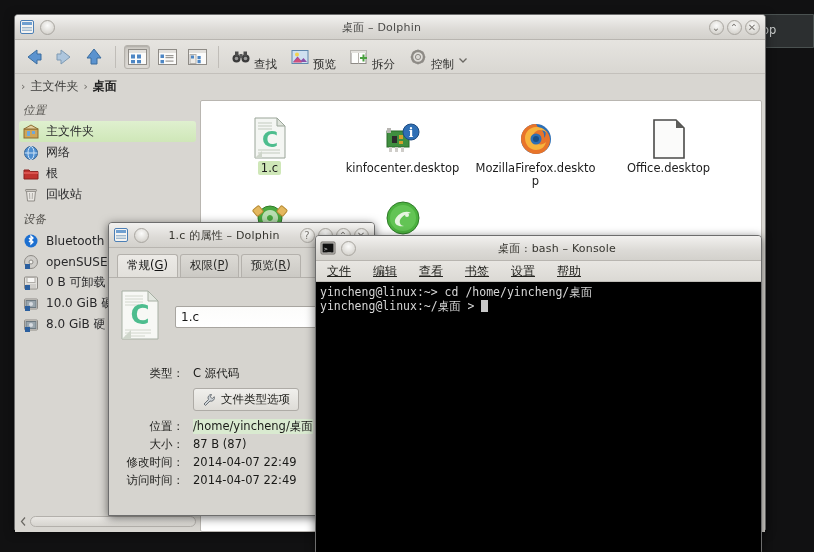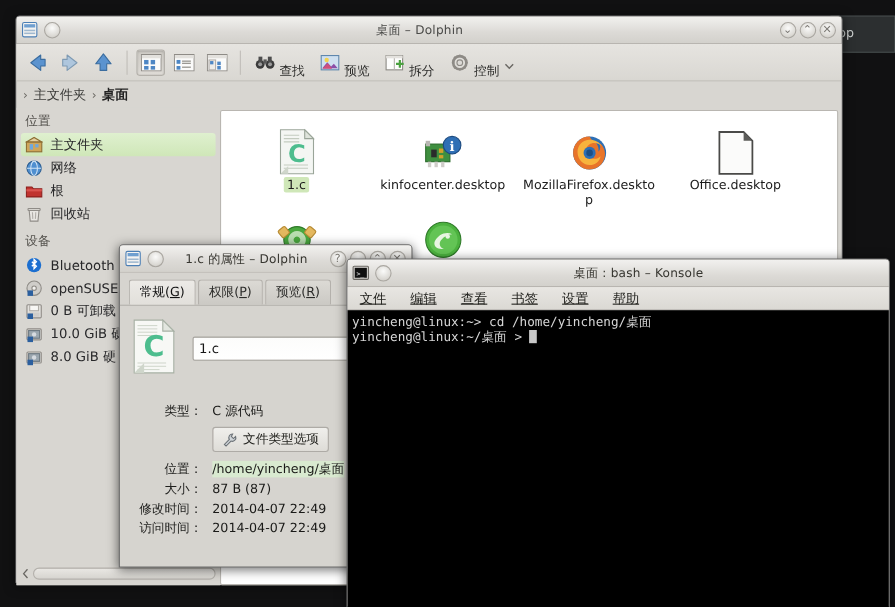--- a/index.html
+++ b/index.html
@@ -44,21 +44,21 @@
   .tbitem { display: flex; align-items: center; gap: 4px; padding: 2px 5px; font-size: 11.5px; color: #2e2e2c; }
   .tbitem .lbl { white-space: nowrap; margin-top: 15px; }
 
   .breadcrumb { height: 24px; display: flex; align-items: center; gap: 5px;
                 padding-left: 6px; font-size: 12px; color: #3a3a38; }
   .crumb-sep { color: #6d6b66; font-size: 11px; }
   .crumb-cur { font-weight: bold; color: #222; }
 
   .content { flex: 1; display: flex; min-height: 0; }
   .sidebar { width: 185px; background: #d8d6d1; display: flex; flex-direction: column; }
-  .sb-head { font-size: 11.5px; color: #55534e; padding: 5px 8px 3px 8px; }
+  .sb-head { font-size: 11.5px; color: #55534e; padding: 5px 8px 3px 8px; font-style: italic; }
   .sb-item { display: flex; align-items: center; gap: 7px; padding: 2px 8px; height: 21px;
              font-size: 12px; color: #28282a; }
   .sb-item.sel { background: linear-gradient(#dff0cf, #cfe7b8); border-radius: 3px;
                  margin: 0 4px; padding-left: 4px; }
   .sb-ico { width: 16px; height: 16px; flex: none; position: relative; }
   .sb-scroll { height: 16px; margin: 2px 4px 3px 4px; display: flex; align-items: center; gap: 2px; }
   .sb-scroll .track { flex: 1; height: 11px; border: 1px solid #b3b0ab; border-radius: 6px;
                       background: linear-gradient(#e9e7e3, #d6d4cf); }
 
   .filepane { flex: 1; margin: 2px 3px 0 0; background: #ffffff;
@@ -87,21 +87,21 @@
   .prop-rows { margin-top: 22px; font-size: 11.5px; color: #242422; }
   .prow { display: flex; margin-bottom: 3px; align-items: baseline; }
   .plabel { width: 74px; text-align: right; padding-right: 9px; color: #1f1f1d; flex: none; }
   .pval { color: #1a1a18; white-space: nowrap; }
   .pval.hl { background: #d9ead0; }
   .ftbtn { display: inline-flex; align-items: center; gap: 5px; font-size: 11.5px;
            padding: 3px 8px; border: 1px solid #aeaba6; border-radius: 3px;
            background: linear-gradient(#f0efec, #dedcd7); color: #23231f; margin: 4px 0 8px 0; justify-content: space-between; }
 
   
-  #konsole { left: 315px; top: 235px; width: 494px; height: 317px; background: #d8d6d1;
+  #konsole { left: 315px; top: 235px; width: 447px; height: 317px; background: #d8d6d1;
              border-radius: 4px 4px 0 0; }
   #konsole .menubar { height: 21px; display: flex; align-items: center; gap: 0;
                       background: linear-gradient(#e8e6e2, #dbd9d4); border-bottom: 1px solid #bfbcb7; }
   #konsole .menubar .mi { font-size: 12px; color: #23231f; padding: 2px 11px; text-decoration: underline; }
   .term { background: #000; height: calc(100% - 43px); padding: 3px 4px;
           font-family: "DejaVu Sans Mono", "Liberation Mono", monospace;
           font-size: 11.5px; line-height: 14px; color: #d6d6d6; }
   .term .line { white-space: pre; }
   .cursor { display: inline-block; width: 7px; height: 12px; background: #c8c8c8;
             vertical-align: -2px; }

